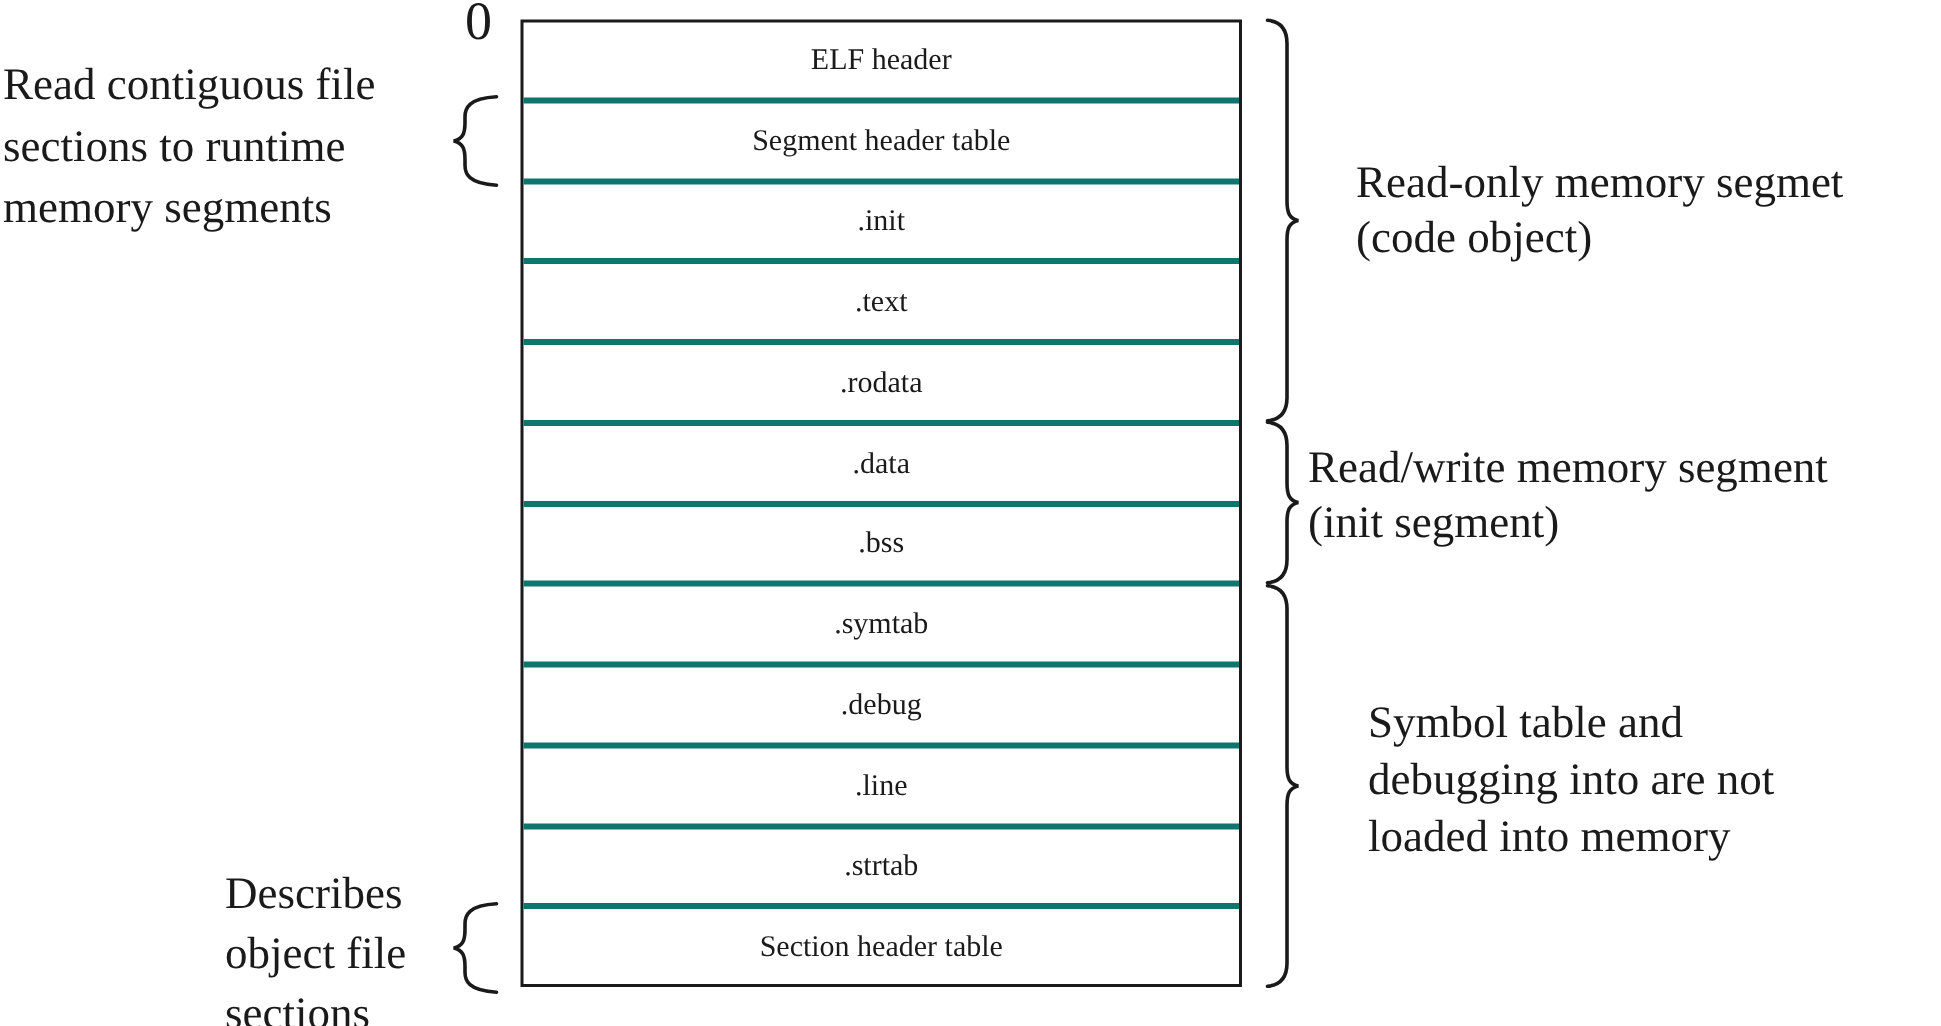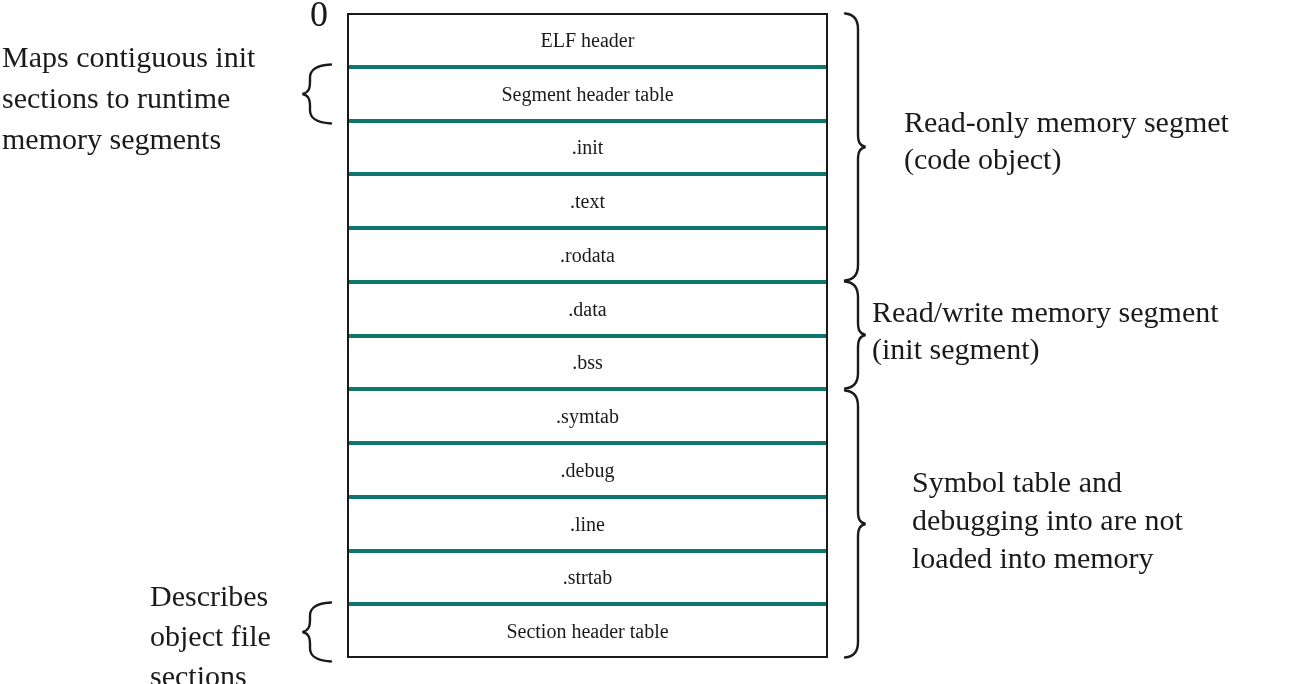--- a/index.html
+++ b/index.html
@@ -119,21 +119,21 @@
     </div>
     <div class="elf-row">
       <span class="row-label">.strtab</span>
     </div>
     <div class="elf-row">
       <span class="row-label">Section header table</span>
     </div>
   </div>
 
   <div class="ann ann-maps">
-    <div class="ann-line">Maps contiguous init</div>
+    <div class="ann-line">Read contiguous file</div>
     <div class="ann-line">sections to runtime</div>
     <div class="ann-line">memory segments</div>
   </div>
 
   <div class="ann ann-describes">
     <div class="ann-line">Describes</div>
     <div class="ann-line">object file</div>
     <div class="ann-line">sections</div>
   </div>
 

